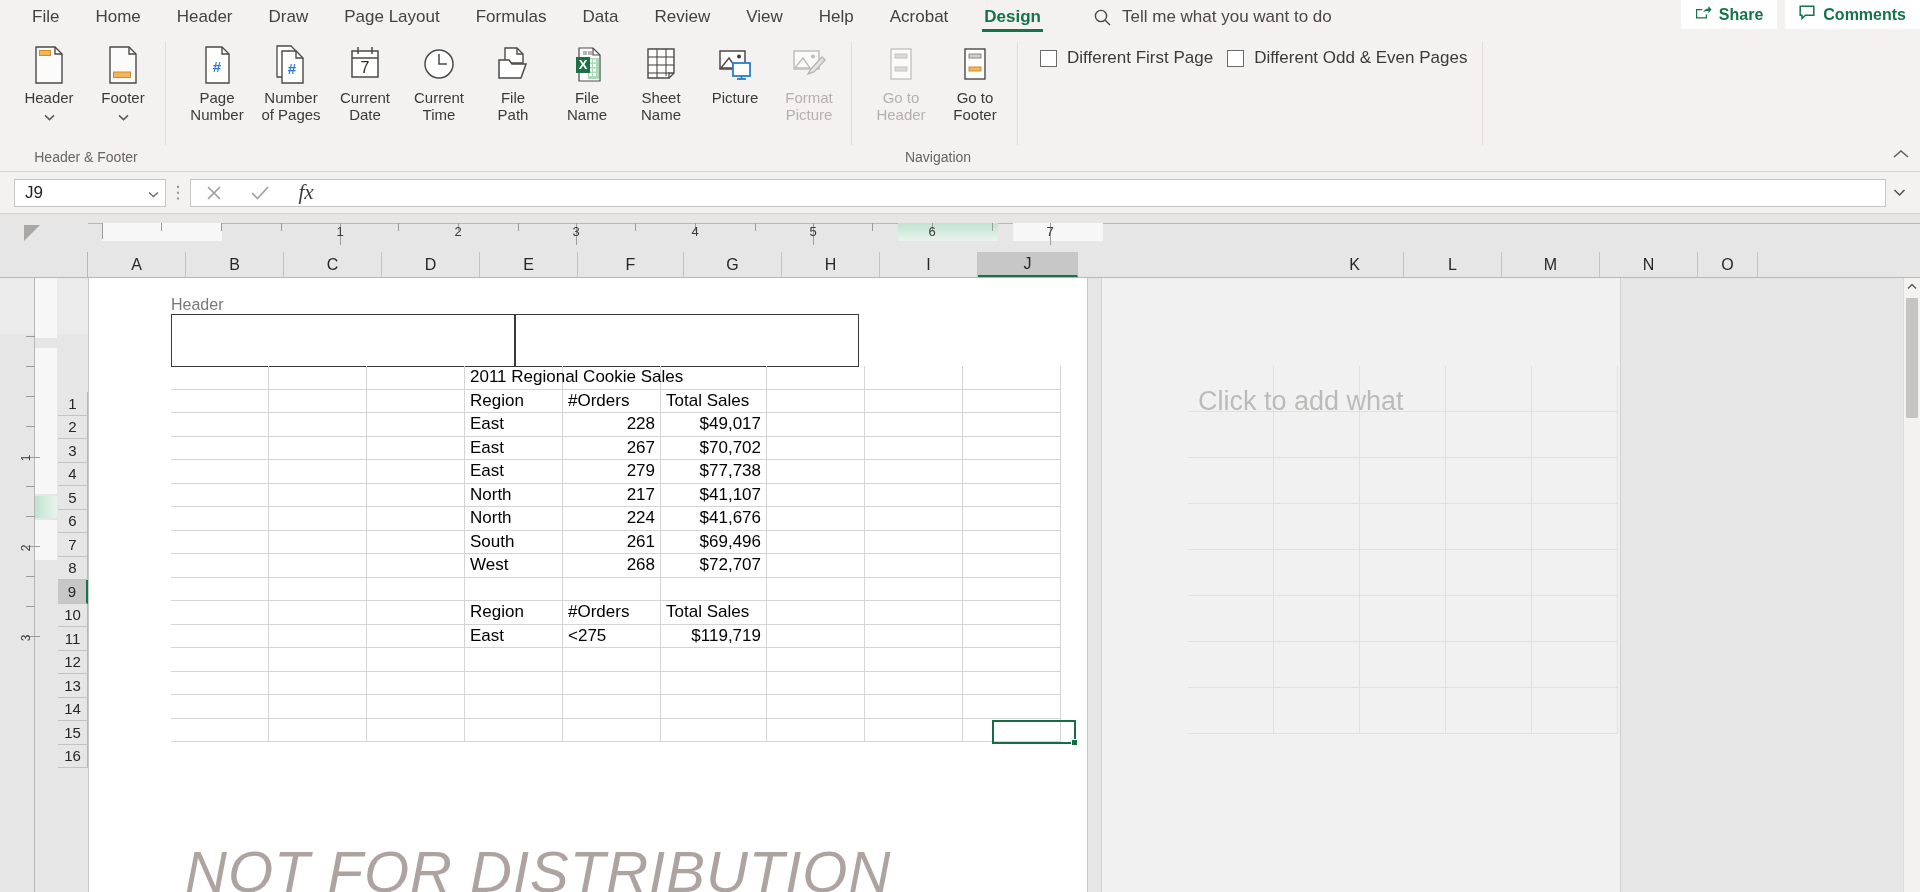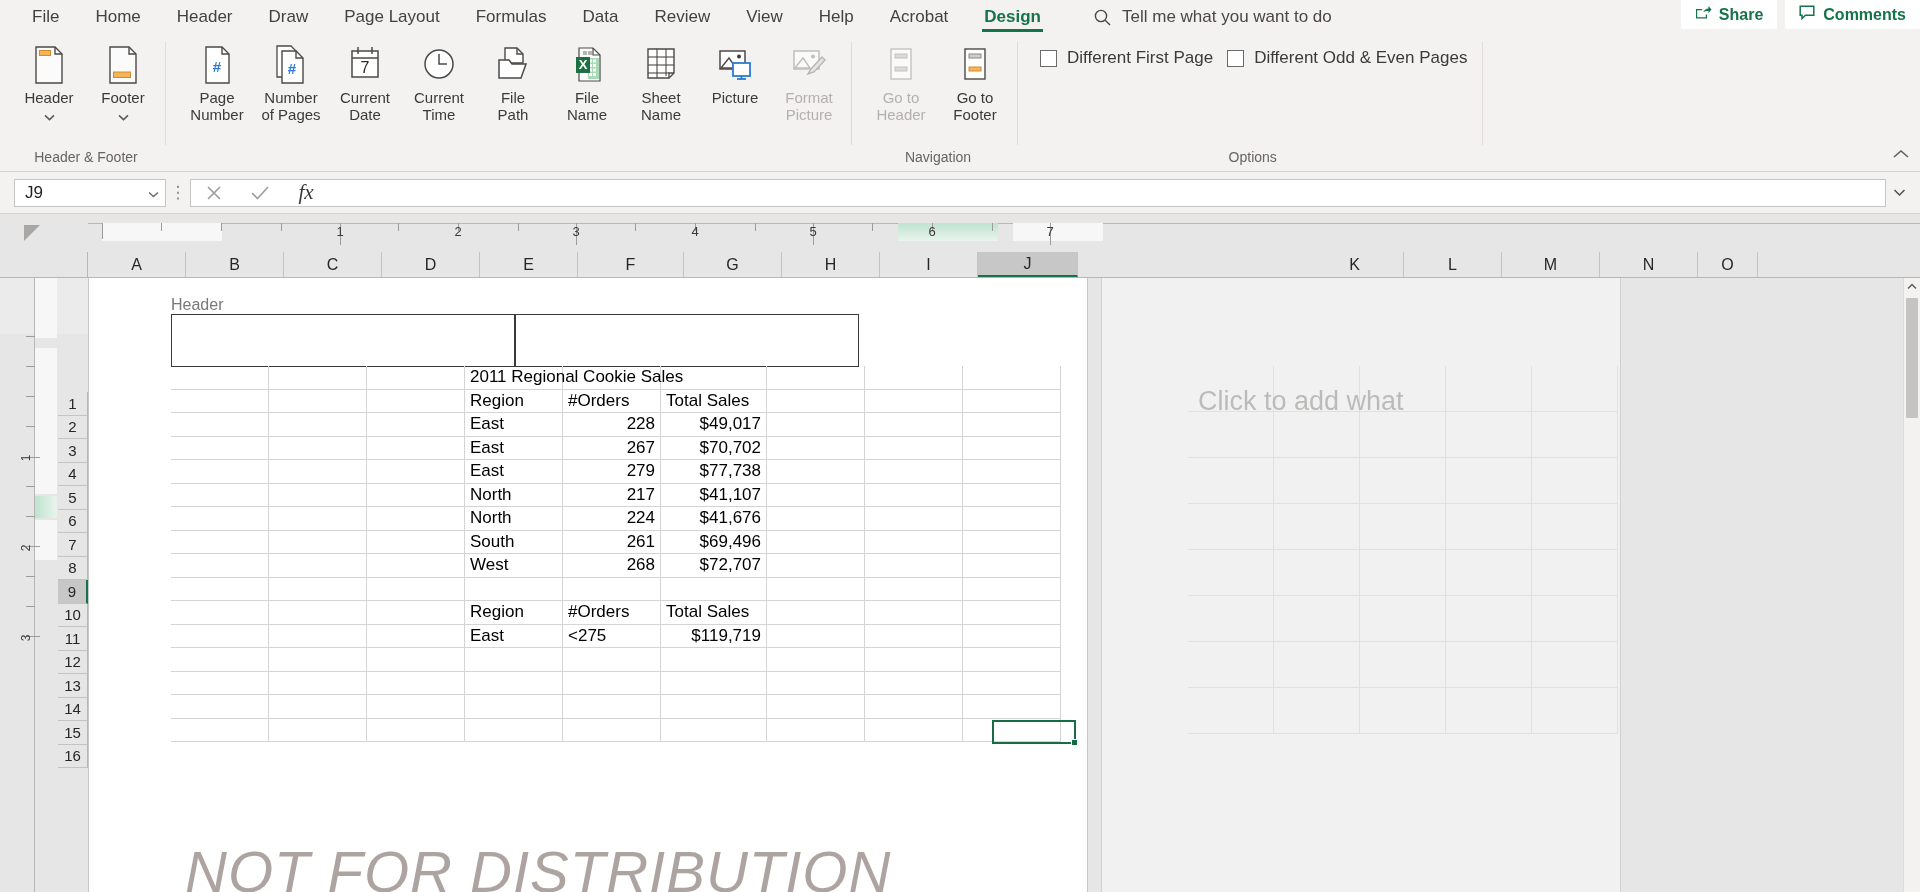--- a/index.html
+++ b/index.html
@@ -658,21 +658,20 @@
           <div class="chkrow">
             <span class="chkbox"></span>
             <span class="chklabel">Different First Page</span>
           </div>
           <div class="chkrow">
             <span class="chkbox"></span>
             <span class="chklabel">Different Odd &amp; Even Pages</span>
           </div>
         </div>
       </div>
-      <div class="rgroup-label">Options</div>
     </div>
 
     <div class="collapse-ribbon">
       <svg width="18" height="12" viewBox="0 0 18 12">
           <path d="M2 8 L9 2 L16 8" fill="none" stroke="#60605e" stroke-width="1.6"></path>
         </svg>
     </div>
   </div>
 
   <div class="formulabar">

